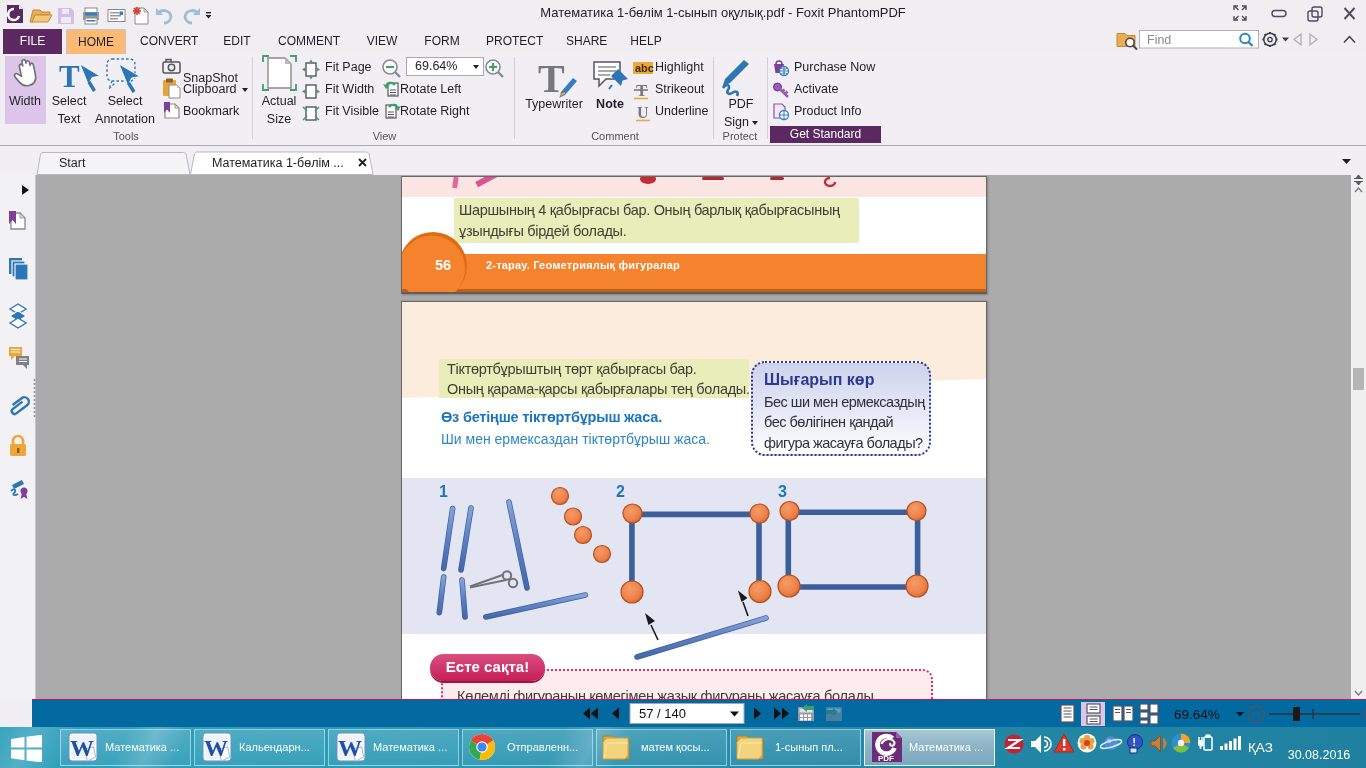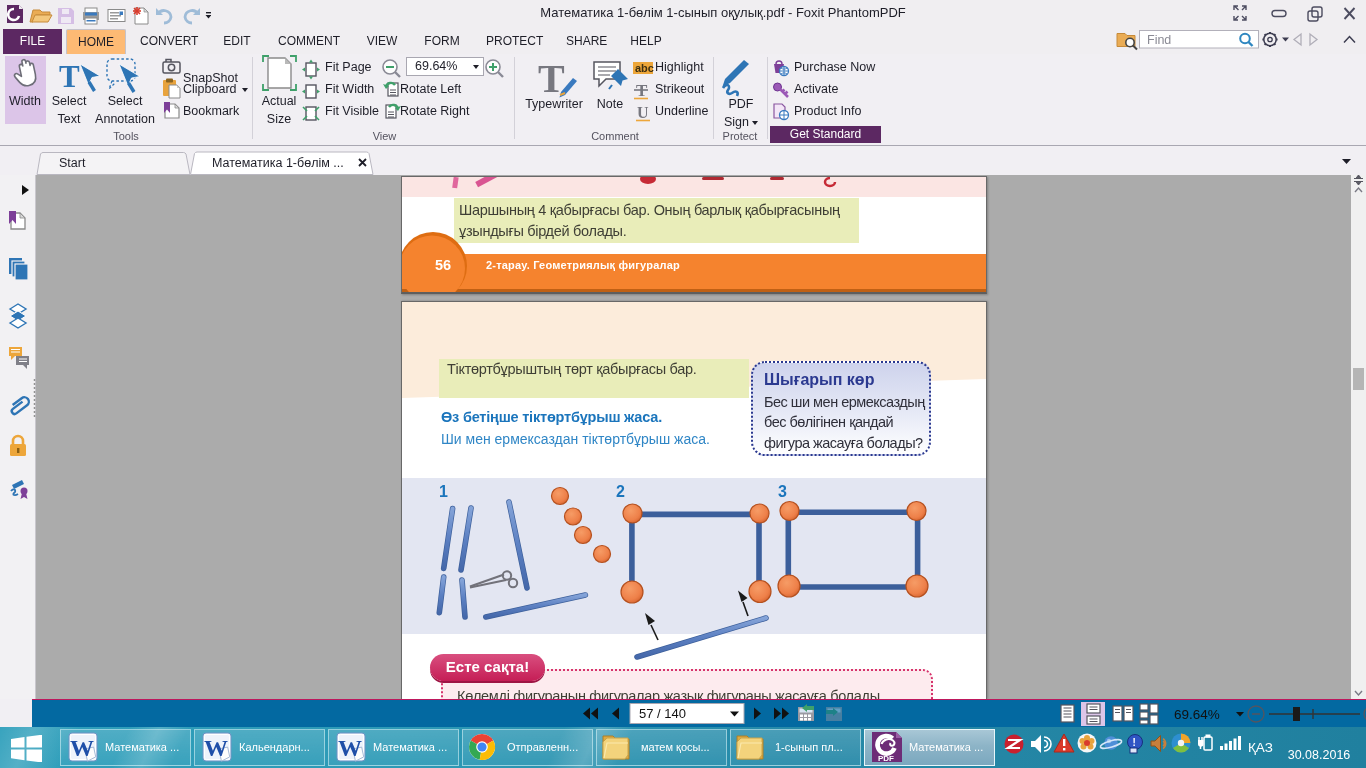--- a/index.html
+++ b/index.html
@@ -181,21 +181,21 @@
     <div class="grouplabel" style="left:0px; width:252px;">Tools</div>
     <div class="grouplabel" style="left:252px; width:265px;">View</div>
     <div class="grouplabel" style="left:517px; width:196px;">Comment</div>
     <div class="grouplabel" style="left:713px; width:54px;">Protect</div>
 
     <div class="biglbl" style="left:2px;width:46px;top:38px;">Width</div>
     <div class="biglbl" style="left:46px;width:46px;top:38px;">Select<br>Text</div>
     <div class="biglbl" style="left:88px;width:74px;top:38px;">Select<br>Annotation</div>
     <div class="biglbl" style="left:256px;width:46px;top:38px;">Actual<br>Size</div>
     <div class="biglbl" style="left:522px;width:64px;top:41px;">Typewriter</div>
-    <div class="biglbl" style="left:592px;width:36px;top:41px;">Note</div>
+    <div class="biglbl" style="left:592px;width:36px;top:41px;font-weight:bold;">Note</div>
     <div class="biglbl" style="left:718px;width:46px;top:41px;">PDF<br>Sign<span class="caret2"></span></div>
 
     <div class="sml" style="left:183px;top:13px;text-align:center;">SnapShot</div>
     <div class="sml" style="left:183px;top:24px;">Clipboard <span class="caret"></span></div>
     <div class="sml" style="left:183px;top:46px;">Bookmark</div>
 
     <div class="sml" style="left:325px;top:2px;">Fit Page</div>
     <div class="sml" style="left:325px;top:24px;">Fit Width</div>
     <div class="sml" style="left:325px;top:46px;">Fit Visible</div>
     <div class="sml" style="left:400px;top:24px;">Rotate Left</div>
@@ -406,20 +406,21 @@
       </svg>
       <div class="abs" style="left:33px;top:80px;width:40px;font-size:14.5px;font-weight:bold;color:#fff;">56</div>
       <div class="abs" style="left:84px;top:82px;font-size:11px;font-weight:bold;color:#fff;letter-spacing:0.2px;">2-тарау. Геометриялық фигуралар</div>
     </div>
     <div id="page2">
       <svg class="abs" style="left:0;top:0;" width="584" height="100" viewBox="0 0 584 100">
         <polygon points="0,0 584,0 584,77 0,96" fill="#fcecdb"></polygon>
       </svg>
       <div class="hl1" style="left:37px;top:57px;width:310px;height:39px;"></div>
       <div class="ptext" style="left:45px;top:59px;">Тіктөртбұрыштың төрт қабырғасы бар.</div>
+      <div class="ptext" style="left:45px;top:79px;">Оның қарама-қарсы қабырғалары тең болады.</div>
       <div class="abs" style="left:39px;top:107px;font-size:14.5px;font-weight:bold;color:#1b75bc;letter-spacing:-0.2px;">Өз бетіңше тіктөртбұрыш жаса.</div>
       <div class="abs" style="left:39px;top:129px;font-size:14px;color:#2f86c6;">Ши мен ермексаздан тіктөртбұрыш жаса.</div>
       <div id="tipbox">
         <div style="font-size:16px;font-weight:bold;color:#2b3990;line-height:20px;margin-bottom:2px;">Шығарып көр</div>
         <div class="tiptext">Бес ши мен ермексаздың</div>
         <div class="tiptext">бес бөлігінен қандай</div>
         <div class="tiptext">фигура жасауға болады?</div>
       </div>
       <div class="abs" style="left:0;top:176px;width:584px;height:156px;background:#e3e6f2;"></div>
       <div class="num" style="left:37px;top:181px;">1</div>
@@ -497,21 +498,21 @@
           <path d="M256 162 L249 147"></path>
             <path d="M346 138 L341 124"></path>
         </g>
         <g fill="#1a1a1a">
           <path d="M243 135 l10 8 -6.5 4 z"></path>
             <path d="M336 112.5 l9.5 7.5 -6 4 z"></path>
         </g>
       </svg>
       <div id="pill">Есте сақта!</div>
       <div id="pinkbox"></div>
-      <div class="ptext" style="left:55px;top:386px;z-index:5;">Көлемді фигураның фигуралар жазық фигураны жасауға болады.</div>
+      <div class="ptext" style="left:55px;top:386px;z-index:5;">Көлемді фигураның көмегімен жазық фигураны жасауға болады.</div>
     </div>
     <div id="sidebar">
       <svg class="abs" style="left:0;top:0;" width="36" height="524" viewBox="0 0 36 524">
         <path d="M22 10 l7 5 -7 5 z" fill="#111"></path>
 
         <path d="M11 38 h9 l5 5 v11 h-14 z" fill="#fff" stroke="#8a8a8a" stroke-width="1.3"></path>
         <path d="M20 38 l5 5 h-5 z" fill="#d9d9d9" stroke="#8a8a8a" stroke-width=".8"></path>
         <path d="M9 36 h7 v13 l-3.5 -4 -3.5 4 z" fill="#7d3f98"></path>
 
         <rect x="9" y="83" width="13" height="16" fill="#2e75b5"></rect>

